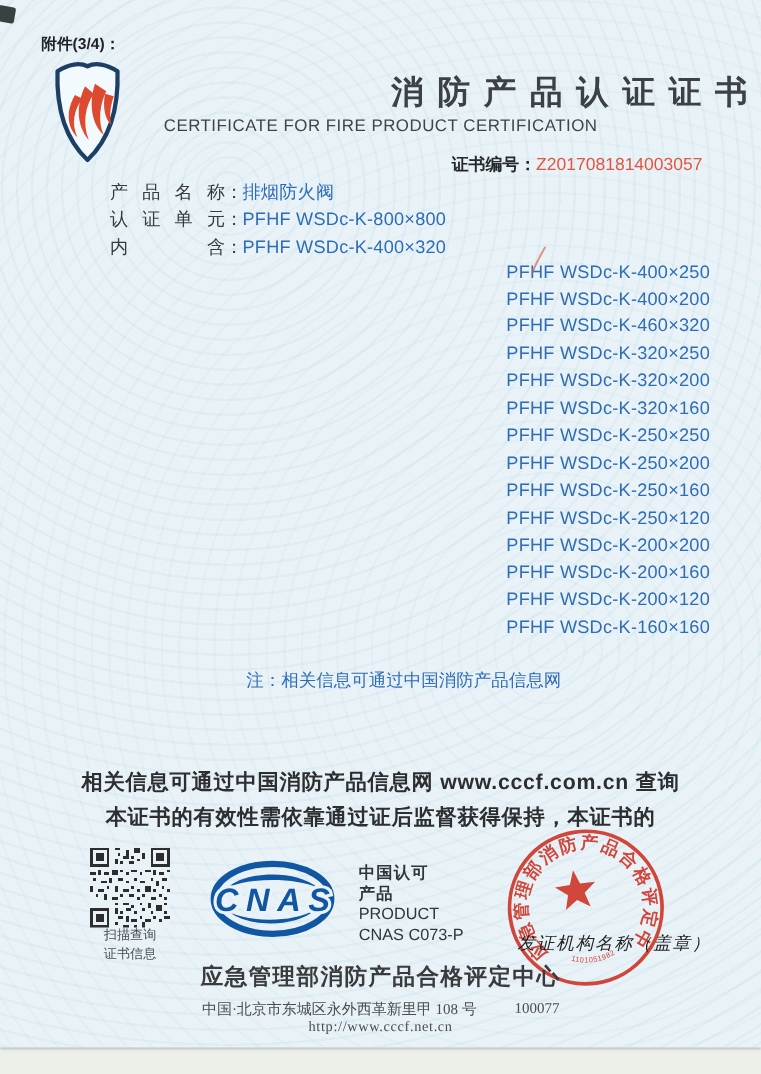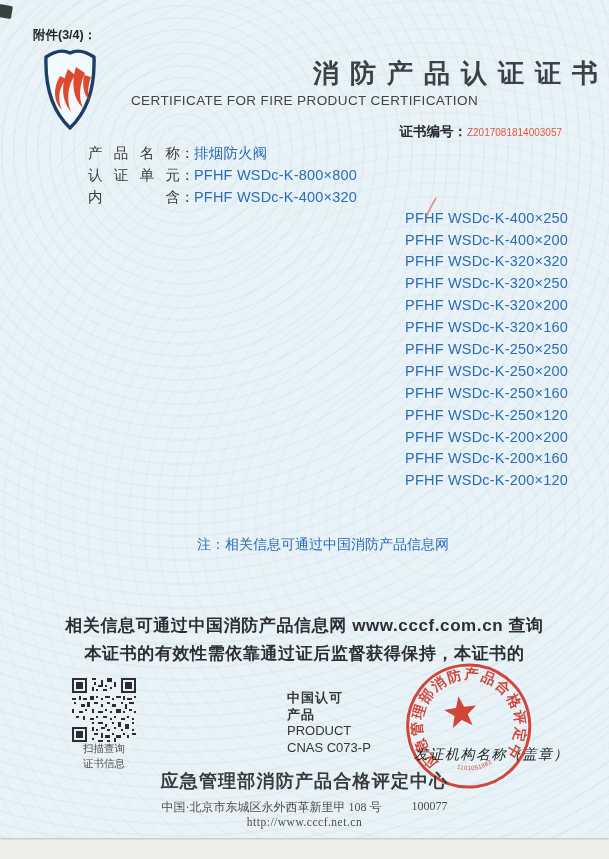--- a/index.html
+++ b/index.html
@@ -18,21 +18,21 @@
     box-shadow:0 1px 2px rgba(120,130,125,.45);
   }
   .corner-mark{position:absolute;left:-2px;top:5px;width:14px;height:13px;background:#26342e;border-radius:2px;transform:rotate(10deg);opacity:.92;}
   .attach{position:absolute;left:33px;top:27px;font-size:12.5px;font-weight:700;color:#1e2226;}
   .logo{position:absolute;left:38px;top:46px;}
   .title{position:absolute;left:0;right:0;top:56px;text-align:right;font-size:26px;font-weight:600;letter-spacing:11px;color:#3c4147;text-indent:11px;}
   .subtitle{position:absolute;left:0;right:0;top:93px;text-align:center;font-size:13.5px;font-weight:500;letter-spacing:.4px;color:#3f4449;}
   .certno{position:absolute;right:47px;top:123px;font-size:13.5px;}
   .certno .lbl{font-weight:700;color:#26292c;}
   .certno .col{font-weight:700;color:#26292c;}
-  .certno .val{color:#e4543f;font-size:10px;margin-top:20px;}
+  .certno .val{color:#e4543f;font-size:14px;margin-top:20px;}
   .fields{position:absolute;left:88px;top:144px;width:480px;}
   .frow{display:flex;align-items:baseline;height:21.9px;font-size:14.5px;}
   .flabel{width:92px;display:inline-block;text-align:justify;text-align-last:justify;color:#363b41;}
   .fcolon{width:14px;color:#363b41;text-align:center;}
   .fvalue{color:#2e6cb6;font-weight:500;letter-spacing:.2px;}
   .frow.item{padding-left:106px;justify-content:flex-end;}
   .note{position:absolute;left:197px;top:536px;font-size:14px;color:#2e6cb6;font-weight:500;}
   .statement{position:absolute;left:0;right:0;top:612px;text-align:center;font-size:17px;font-weight:700;color:#2c2e30;letter-spacing:.6px;line-height:27.5px;}
   .pen-mark{position:absolute;left:424px;top:196px;opacity:.65;}
   .qr{position:absolute;left:72px;top:678px;}
@@ -88,21 +88,21 @@
         <span class="fcolon">：</span>
         <span class="fvalue">PFHF WSDc-K-400×320</span>
     </div>
     <div class="frow item">
         <span class="fvalue">PFHF WSDc-K-400×250</span>
       </div>
     <div class="frow item">
         <span class="fvalue">PFHF WSDc-K-400×200</span>
       </div>
     <div class="frow item">
-        <span class="fvalue">PFHF WSDc-K-320×320</span>
+        <span class="fvalue">PFHF WSDc-K-460×320</span>
       </div>
     <div class="frow item">
         <span class="fvalue">PFHF WSDc-K-320×250</span>
       </div>
     <div class="frow item">
         <span class="fvalue">PFHF WSDc-K-320×200</span>
       </div>
     <div class="frow item">
         <span class="fvalue">PFHF WSDc-K-320×160</span>
       </div>
@@ -119,20 +119,23 @@
         <span class="fvalue">PFHF WSDc-K-250×120</span>
       </div>
     <div class="frow item">
         <span class="fvalue">PFHF WSDc-K-200×200</span>
       </div>
     <div class="frow item">
         <span class="fvalue">PFHF WSDc-K-200×160</span>
       </div>
     <div class="frow item">
         <span class="fvalue">PFHF WSDc-K-200×120</span>
+      </div>
+    <div class="frow item">
+        <span class="fvalue">PFHF WSDc-K-160×160</span>
       </div>
   </div>
 
   <div class="note">注：相关信息可通过中国消防产品信息网</div>
 
   <div class="pen-mark">
     <svg width="14" height="24" viewBox="0 0 14 24">
         <path d="M2 22 C5 14 9 7 12 2" stroke="#d4604f" stroke-width="1.6" fill="none" stroke-linecap="round"></path>
       </svg>
   </div>
@@ -151,20 +154,28 @@
         <path d="M2 2h3v3H2z M24 2h3v3h-3z M2 24h3v3H2z"></path>
         <path d="M9 0h2v1H9zM13 1h1v2h-1zM16 0h2v2h-2zM10 2h1v1h-1zM12 3h2v1h-2zM15 3h1v1h-1zM19 2h1v2h-1zM9 4h1v2H9zM11 5h1v1h-1zM14 5h2v1h-2zM17 4h1v1h-1zM0 9h2v1H0zM3 8h1v2H3zM5 9h2v1H5zM8 8h2v2H8zM11 8h1v1h-1zM13 9h1v1h-1zM15 8h2v1h-2zM18 9h1v1h-1zM20 8h2v1h-2zM23 8h1v2h-1zM25 9h2v1h-2zM28 8h1v1h-1zM1 11h1v1H1zM4 12h2v1H4zM7 11h1v2H7zM10 11h2v1h-2zM13 12h1v1h-1zM16 11h1v1h-1zM18 12h2v1h-2zM22 11h1v1h-1zM24 12h1v2h-1zM26 11h2v1h-2zM0 14h1v2H0zM3 15h2v1H3zM6 14h1v1H6zM9 14h1v2H9zM12 15h2v1h-2zM15 14h1v1h-1zM17 15h1v1h-1zM20 14h2v2h-2zM23 15h1v1h-1zM26 14h1v1h-1zM28 15h1v1h-1zM2 17h1v1H2zM5 17h1v2H5zM8 18h2v1H8zM11 17h1v1h-1zM14 17h2v1h-2zM17 18h1v1h-1zM19 17h1v1h-1zM22 18h2v1h-2zM25 17h1v1h-1zM27 18h1v1h-1zM9 20h1v1H9zM12 20h2v1h-2zM15 21h1v1h-1zM18 20h1v1h-1zM21 20h1v2h-1zM24 21h2v1h-2zM27 20h1v1h-1zM9 22h1v2H9zM11 23h1v1h-1zM13 22h2v1h-2zM16 23h1v1h-1zM19 22h1v1h-1zM22 23h1v1h-1zM24 22h2v1h-2zM27 23h1v1h-1zM10 25h2v1h-2zM13 25h1v2h-1zM15 26h2v1h-2zM18 25h1v1h-1zM20 26h2v1h-2zM23 25h1v1h-1zM25 26h1v1h-1zM27 25h2v1h-2zM9 27h1v1H9zM12 28h2v1h-2zM16 28h1v1h-1zM19 27h1v2h-1z"></path>
       </g>
     </svg>
   </div>
   <div class="qr-caption">
     <div>扫描查询</div>
     <div>证书信息</div>
   </div>
 
+  <div class="cnas-logo">
+    <svg width="102" height="62" viewBox="0 0 102 62">
+      <ellipse cx="51" cy="31" rx="47" ry="28" fill="none" stroke="#1156a3" stroke-width="5"></ellipse>
+      <path d="M15 22 C31 8 71 8 87 22 C69 14 33 14 15 22 Z" fill="#1156a3"></path>
+      <path d="M17 42 C33 54 69 54 85 40 C67 50 35 50 17 42 Z" fill="#1156a3"></path>
+      <text x="51" y="41" text-anchor="middle" font-family="Liberation Sans, sans-serif" font-size="26" font-weight="bold" font-style="italic" fill="#1156a3" stroke="#e9f3f7" stroke-width="5" paint-order="stroke" textLength="92">CNAS</text>
+    </svg>
+  </div>
 
   <div class="cnas-text">
     <div class="cn">中国认可</div>
     <div class="cn">产品</div>
     <div>PRODUCT</div>
     <div>CNAS C073-P</div>
   </div>
 
   <div class="seal">
     <svg width="136" height="136" viewBox="0 0 136 136">

